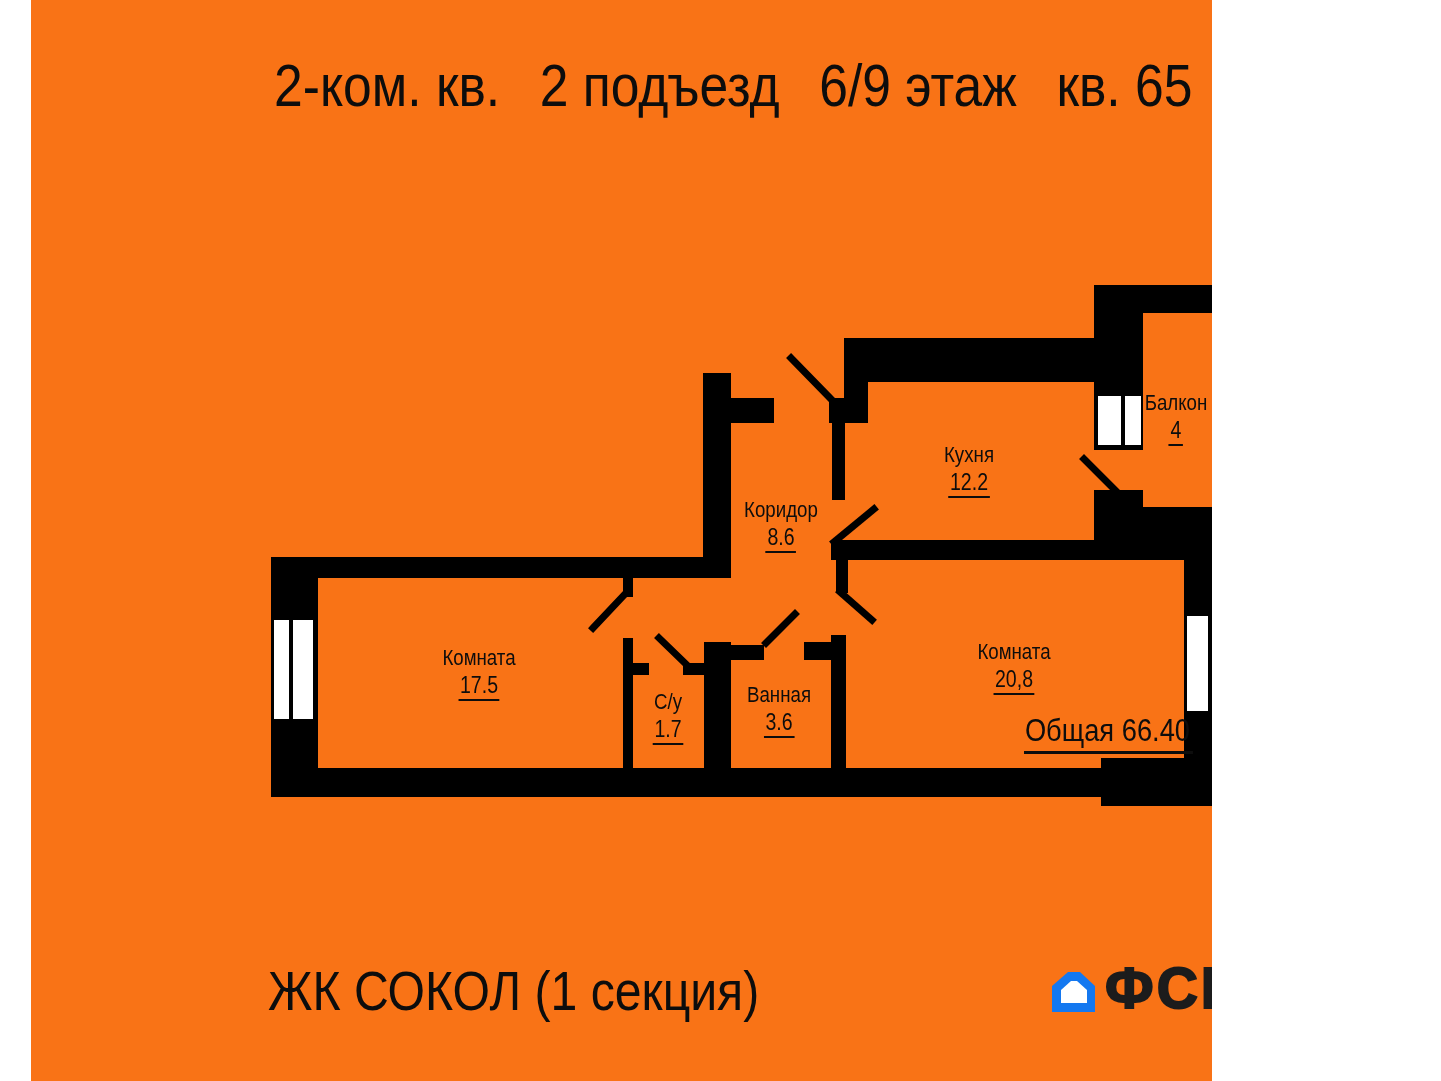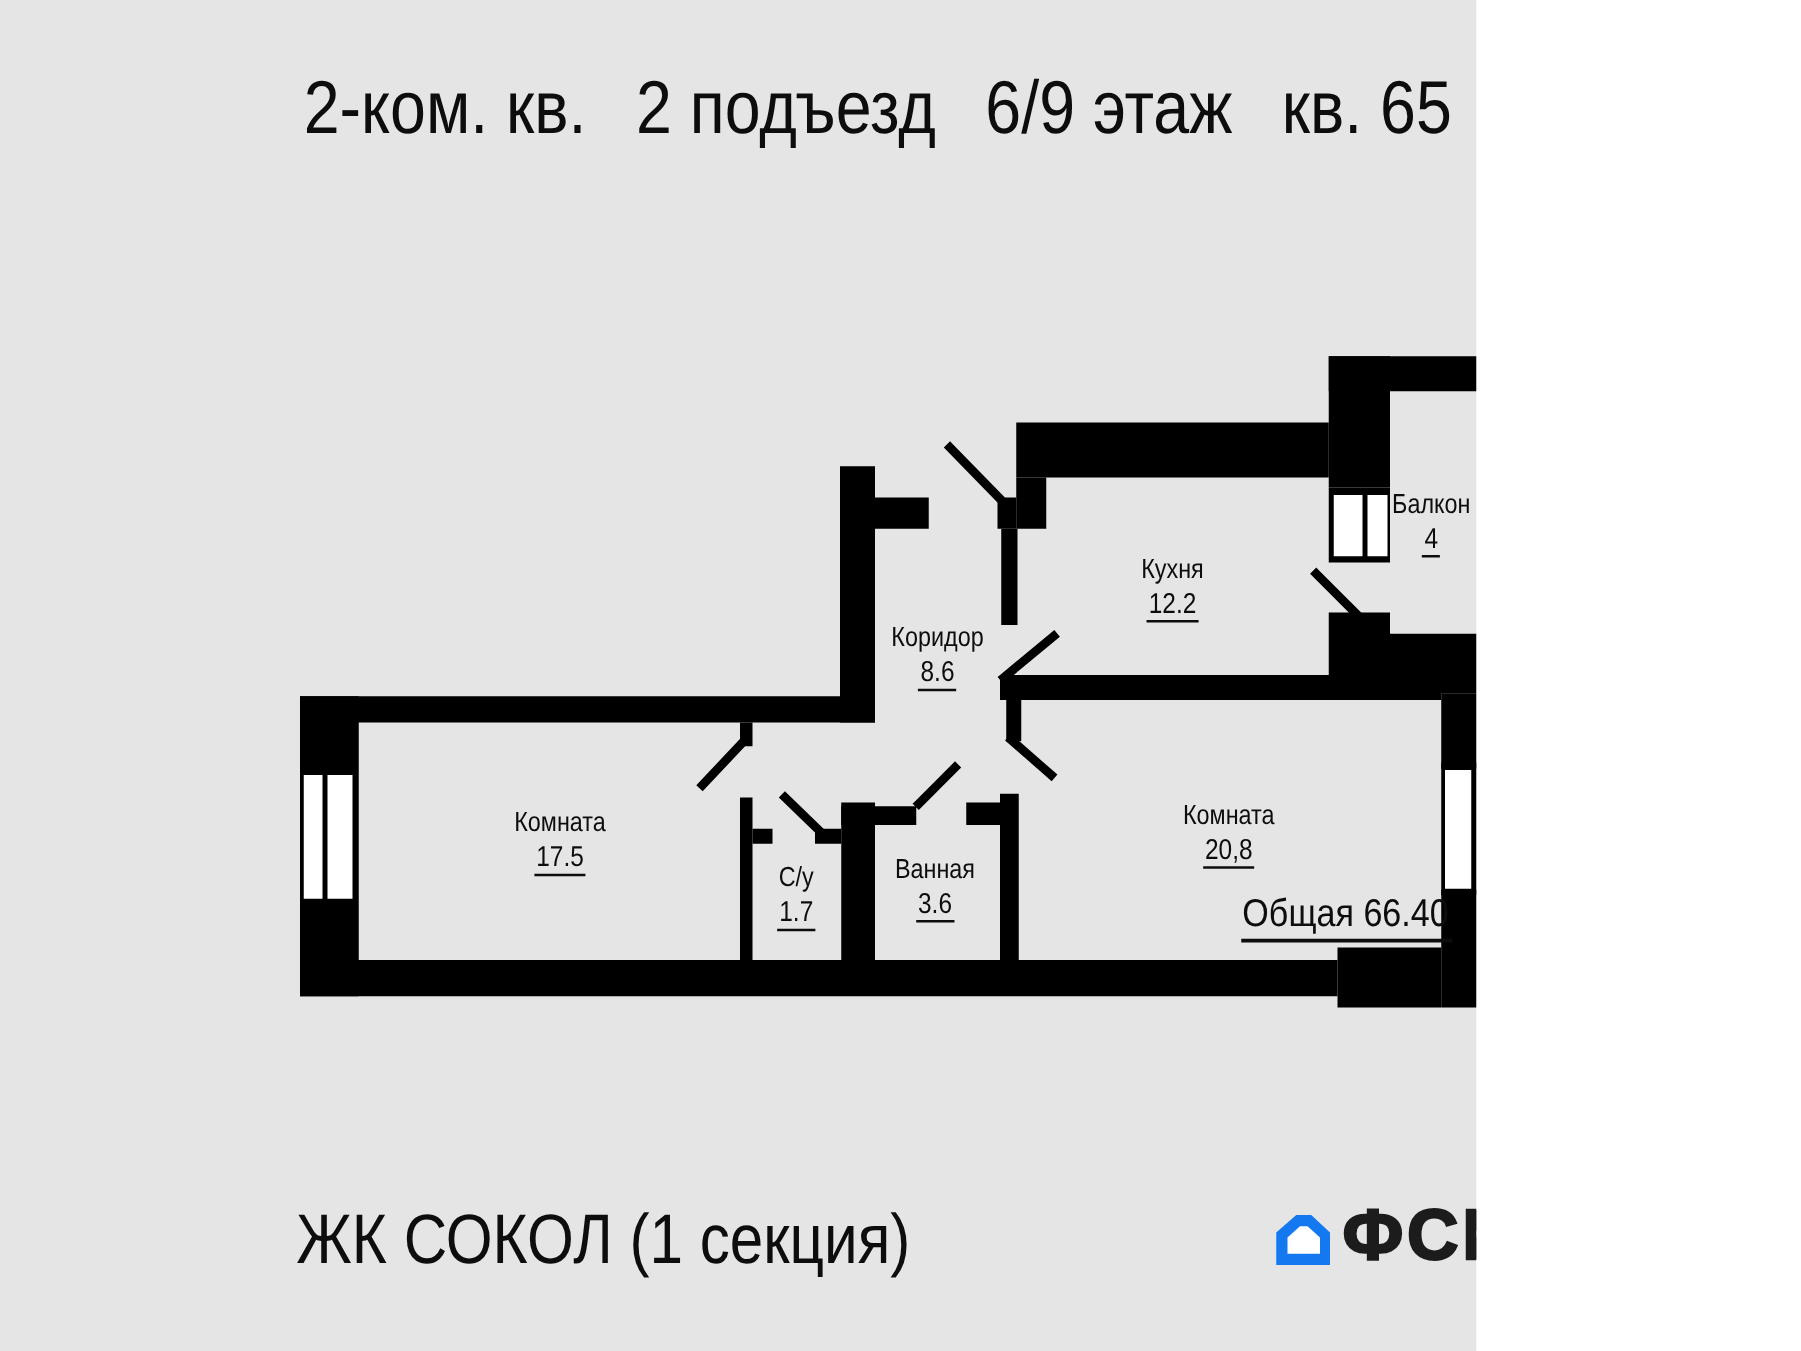--- a/index.html
+++ b/index.html
@@ -1,18 +1,18 @@
 <!DOCTYPE html>
 <html><head>
 <meta charset="utf-8">
 <style>
   html,body { margin:0; padding:0; background:#ffffff; }
   #page {
-    position:relative; width:1181px; height:1081px; background:#e5e5e5;
-    font-family:"Liberation Sans", sans-serif; color:#111111; overflow:hidden;
+    position:relative; width:1181px; height:1081px; background:#f97316;
+    font-family:"Liberation Sans", sans-serif; color:#111111; overflow:hidden;margin-left:31px;
   }
   
   #title {
     position:absolute; left:243px; top:55px;
     display:flex; gap:46px; white-space:nowrap;
     font-size:60px; line-height:62px; font-weight:400; color:#0d0d0d;
     transform:scaleX(0.86); transform-origin:left top;
   }
   
   #plan-svg { position:absolute; left:0; top:0; }

